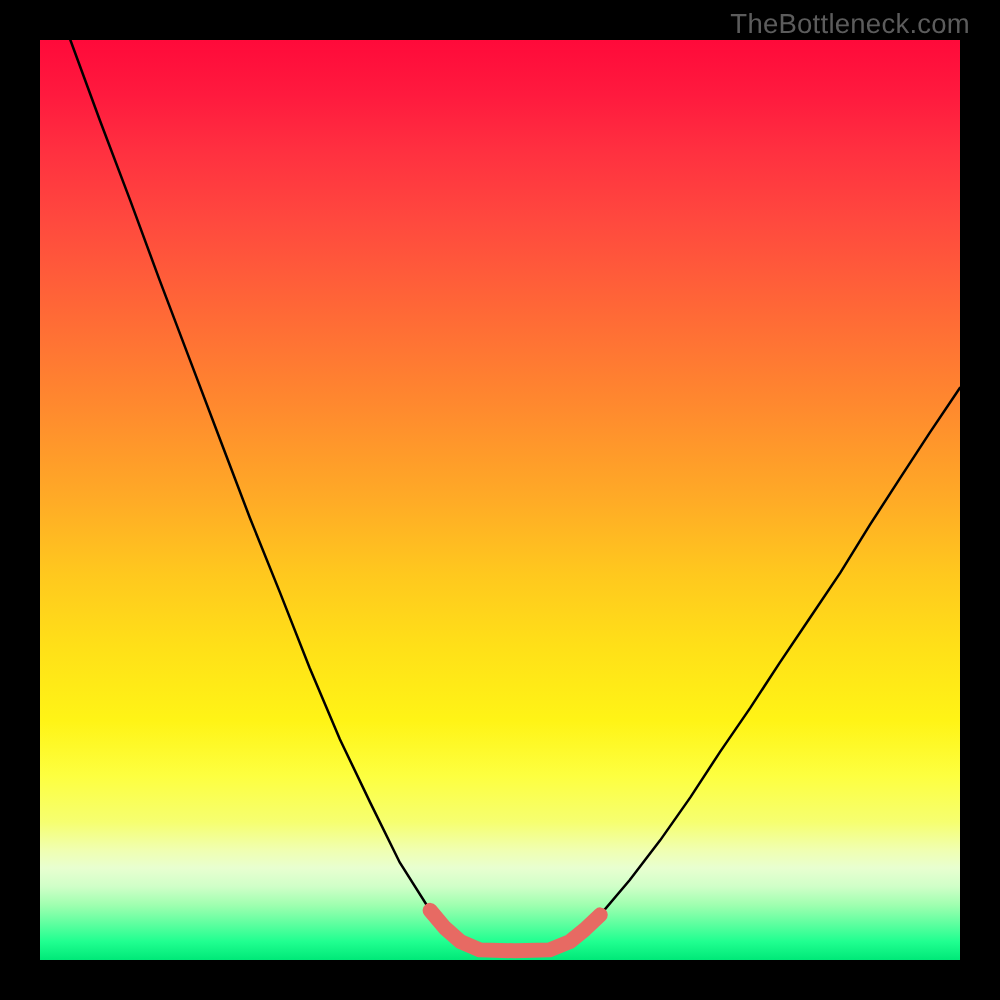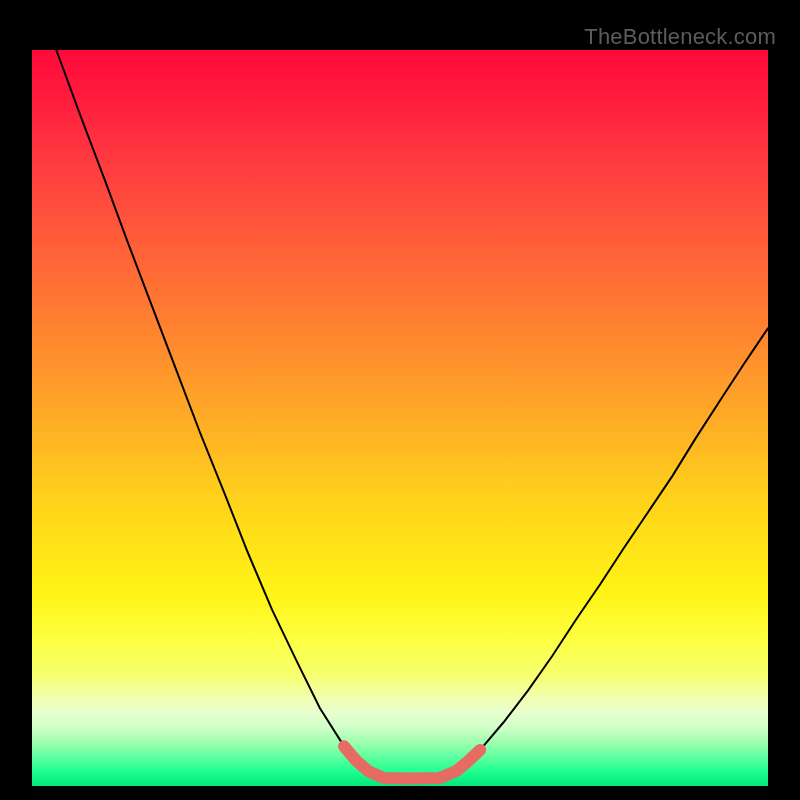--- a/index.html
+++ b/index.html
@@ -11,21 +11,20 @@
     overflow: hidden;
     font-family: Arial, Helvetica, sans-serif;
   }
   .frame {
     position: absolute;
     left: 0;
     top: 0;
     width: 800px;
     height: 656px;
     background: #000;
-    margin-top: 18px;
   }
   .plot {
     position: absolute;
     left: 32px;
     top: 32px;
     width: 736px;
     height: 736px;
     overflow: hidden;
   }
   .gradient {

